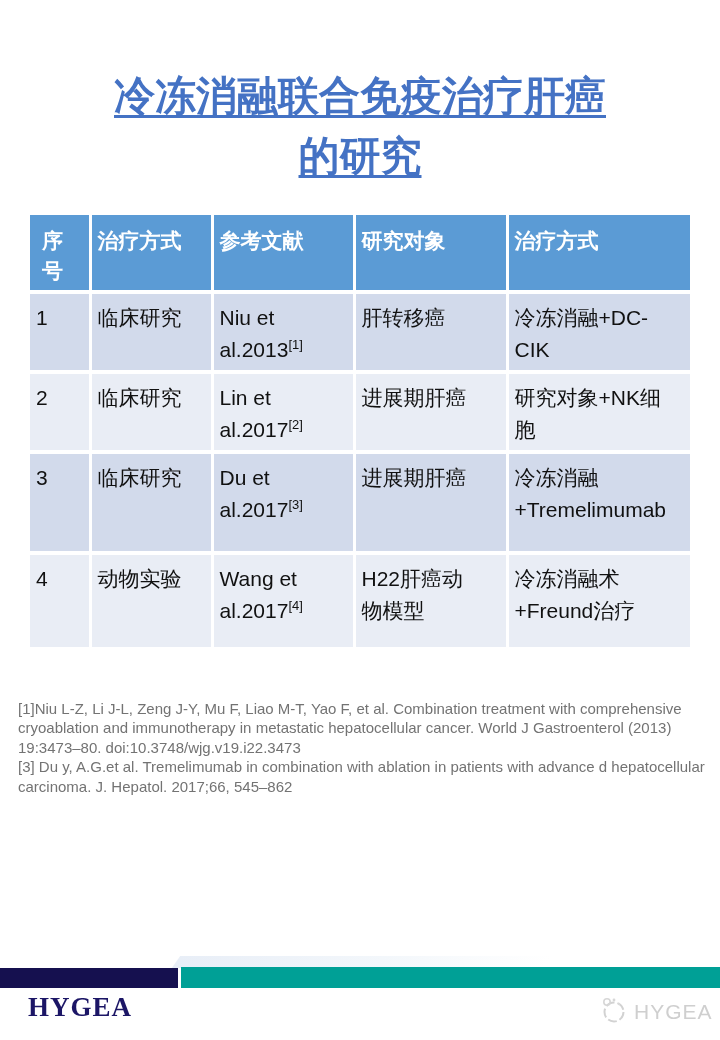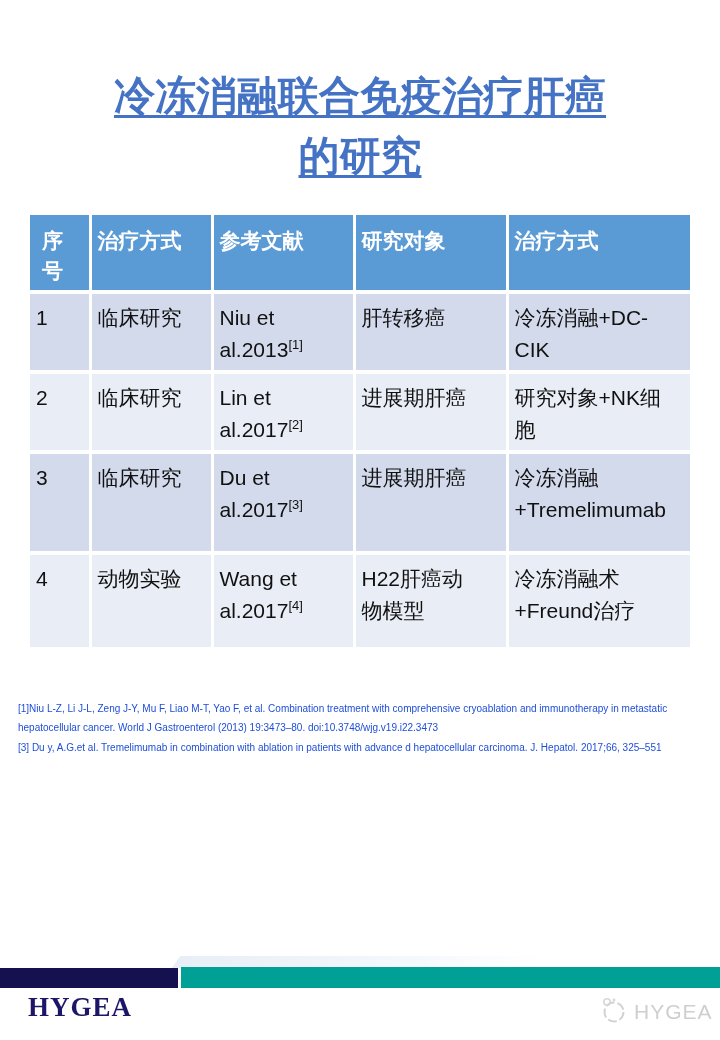--- a/index.html
+++ b/index.html
@@ -36,21 +36,21 @@
   .studies tr.odd td{background:#D2DAEB;}
   .studies tr.even td{background:#E9EDF5;}
   .studies tr.r1 td{height:69px;}
   .studies tr.r2 td{height:68px;}
   .studies tr.r3 td{height:101px;}
   .studies tr.r4 td{height:96px;}
   .studies td sup{font-size:13px;line-height:0;}
   
   .refs{
     position:absolute;left:18px;top:699px;width:690px;
-    font-size:10px;line-height:19.4px;color:#1d4ed8;
+    font-size:15px;line-height:19.4px;color:#737373;
   }
   .refs p{margin:0;}
   
   .streak{
     position:absolute;left:176px;top:956px;width:372px;height:12px;
     background:linear-gradient(to right,#e8eef7 0%,#f3f7fb 55%,rgba(255,255,255,0) 100%);
     transform:skewX(-35deg);
   }
   .bar-navy{position:absolute;left:0;top:968px;width:178px;height:20px;background:#15104F;}
   .bar-teal{position:absolute;left:181px;top:967px;width:539px;height:21px;background:#00A096;}
@@ -124,21 +124,21 @@
         <td>H22肝癌动
 物模型</td>
         <td>冷冻消融术
 +Freund治疗</td>
       </tr>
     </tbody>
   </table>
 
   <div class="refs">
     <p>[1]Niu L-Z, Li J-L, Zeng J-Y, Mu F, Liao M-T, Yao F, et al. Combination treatment with comprehensive cryoablation and immunotherapy in metastatic hepatocellular cancer. World J Gastroenterol (2013) 19:3473–80. doi:10.3748/wjg.v19.i22.3473</p>
-    <p>[3] Du y, A.G.et al. Tremelimumab in combination with ablation in patients with advance d hepatocellular carcinoma. J. Hepatol. 2017;66, 325–551</p>
+    <p>[3] Du y, A.G.et al. Tremelimumab in combination with ablation in patients with advance d hepatocellular carcinoma. J. Hepatol. 2017;66, 545–862</p>
   </div>
 
   <div class="streak"></div>
   <div class="bar-navy"></div>
   <div class="bar-teal"></div>
 
   <div class="brand">HYGEA</div>
 
   <div class="watermark">
     <span>

